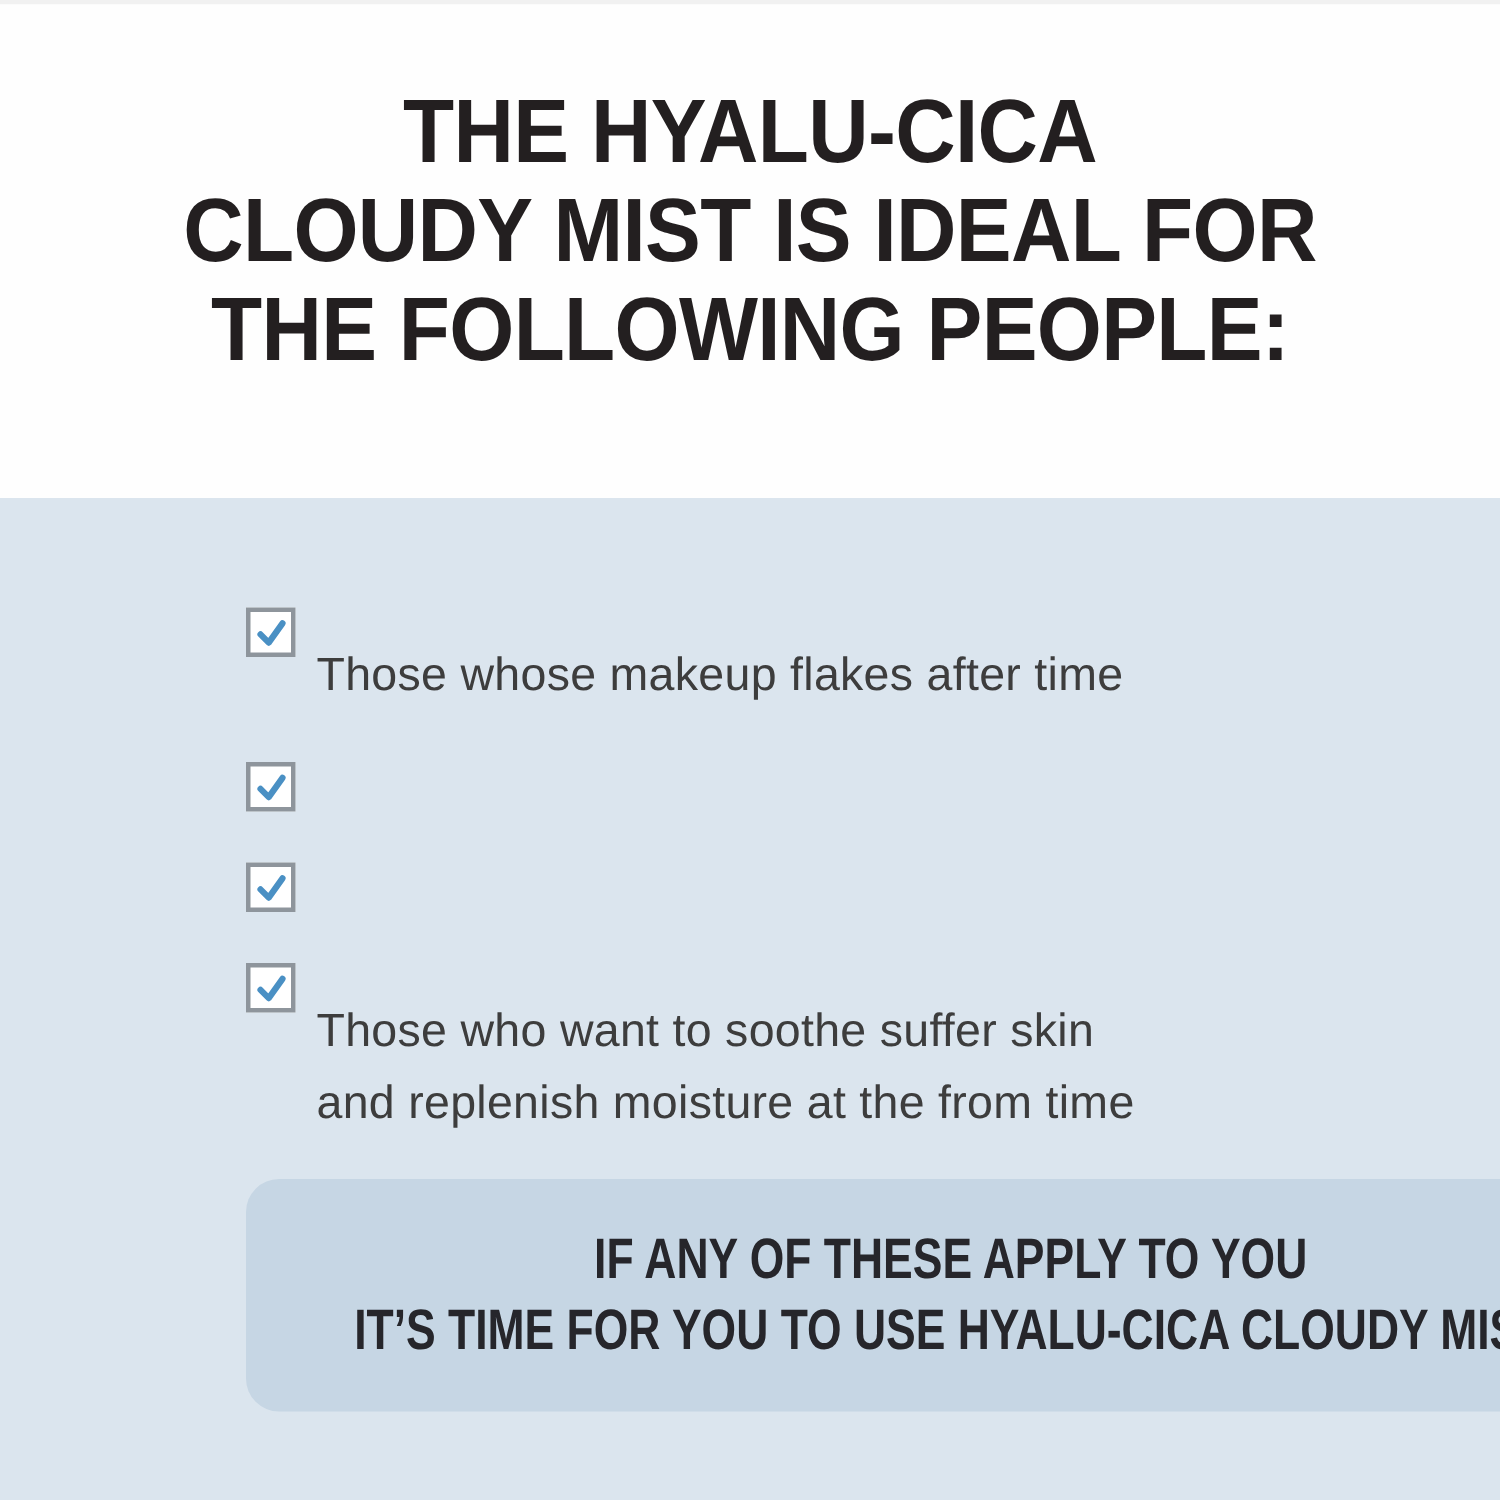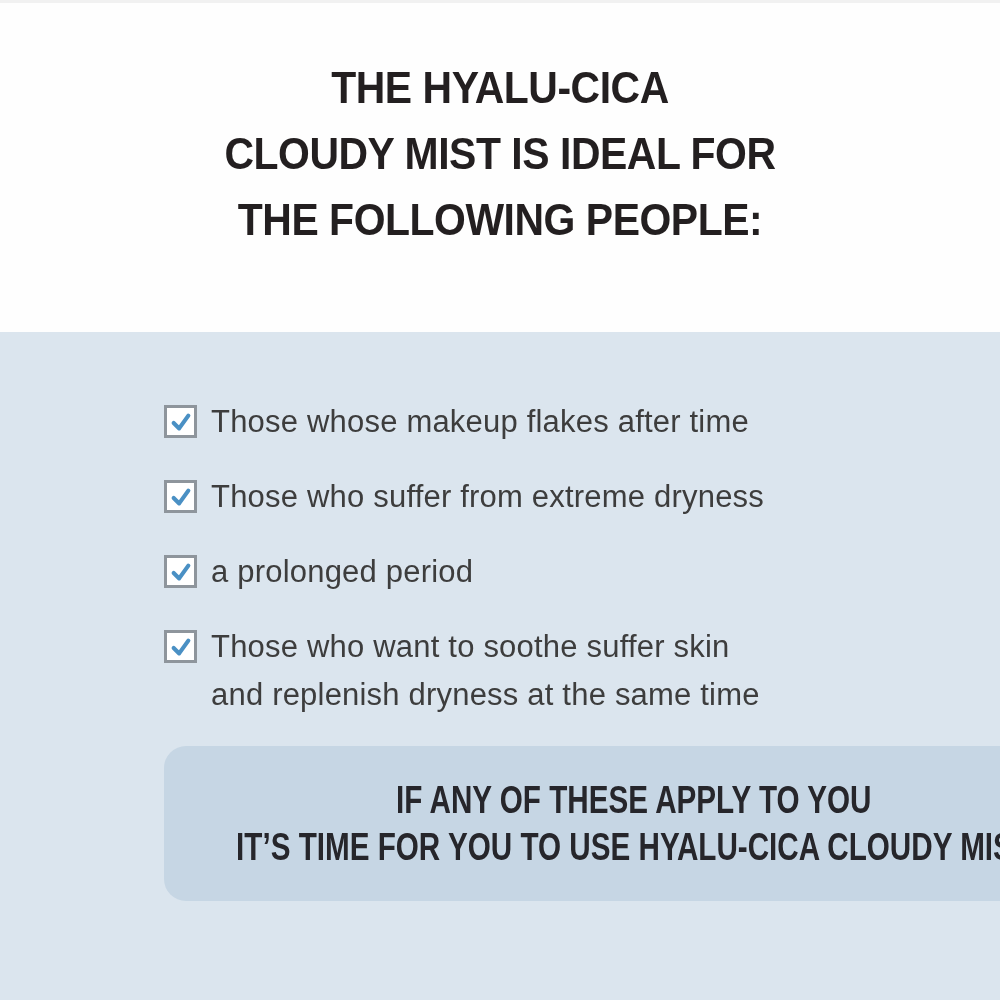--- a/index.html
+++ b/index.html
@@ -22,21 +22,21 @@
     height: 3px;
     background: #f1f1f1;
   }
   .header {
     height: 329px;
     background: var(--page-background);
     padding-top: 52px;
     text-align: center;
   }
   .header h1 {
-    font-size: 44px;
+    font-size: 60px;
     font-weight: bold;
     color: var(--heading-text);
     line-height: 66px;
     letter-spacing: -0.5px;
   }
   .header h1 .hline {
     display: block;
     transform: scaleX(0.93);
     transform-origin: center;
     white-space: nowrap;
@@ -61,20 +61,21 @@
     display: flex;
     align-items: center;
     justify-content: center;
   }
   .checkbox svg { display: block; }
   .item-text {
     font-size: 31px;
     line-height: 48px;
     color: var(--body-text);
     letter-spacing: 0.2px;
+    margin-top: 28px;
   }
   .banner {
     width: 940px;
     height: 155px;
     margin: 23px auto 0 auto;
     background: var(--banner-background);
     border-radius: 22px;
     display: flex;
     flex-direction: column;
     align-items: center;
@@ -118,46 +119,41 @@
       <div></div>
     </div>
   </div>
 
   <div class="check-item">
     <span class="checkbox">
       <svg width="22" height="22" viewBox="0 0 24 24">
         <polyline points="4,13 10,19 20,5" fill="none" stroke="#4a90c4" stroke-width="4.5" stroke-linecap="round" stroke-linejoin="round"></polyline>
       </svg>
     </span>
-    <div class="item-text">
-      <div>Those who suffer from extreme dryness</div>
-      <div></div>
-    </div>
   </div>
 
   <div class="check-item">
     <span class="checkbox">
       <svg width="22" height="22" viewBox="0 0 24 24">
         <polyline points="4,13 10,19 20,5" fill="none" stroke="#4a90c4" stroke-width="4.5" stroke-linecap="round" stroke-linejoin="round"></polyline>
       </svg>
     </span>
     <div class="item-text">
-      <div>a prolonged period</div>
     </div>
   </div>
 
   <div class="check-item">
     <span class="checkbox">
       <svg width="22" height="22" viewBox="0 0 24 24">
         <polyline points="4,13 10,19 20,5" fill="none" stroke="#4a90c4" stroke-width="4.5" stroke-linecap="round" stroke-linejoin="round"></polyline>
       </svg>
     </span>
     <div class="item-text">
       <div>Those who want to soothe suffer skin</div>
-      <div>and replenish dryness at the same time</div>
+      <div>and replenish moisture at the from time</div>
     </div>
   </div>
 
   <div class="banner">
     <span class="bline">IF ANY OF THESE APPLY TO YOU</span>
     <span class="bline">IT’S TIME FOR YOU TO USE HYALU-CICA CLOUDY MIST</span>
   </div>
 
 </div>
 

